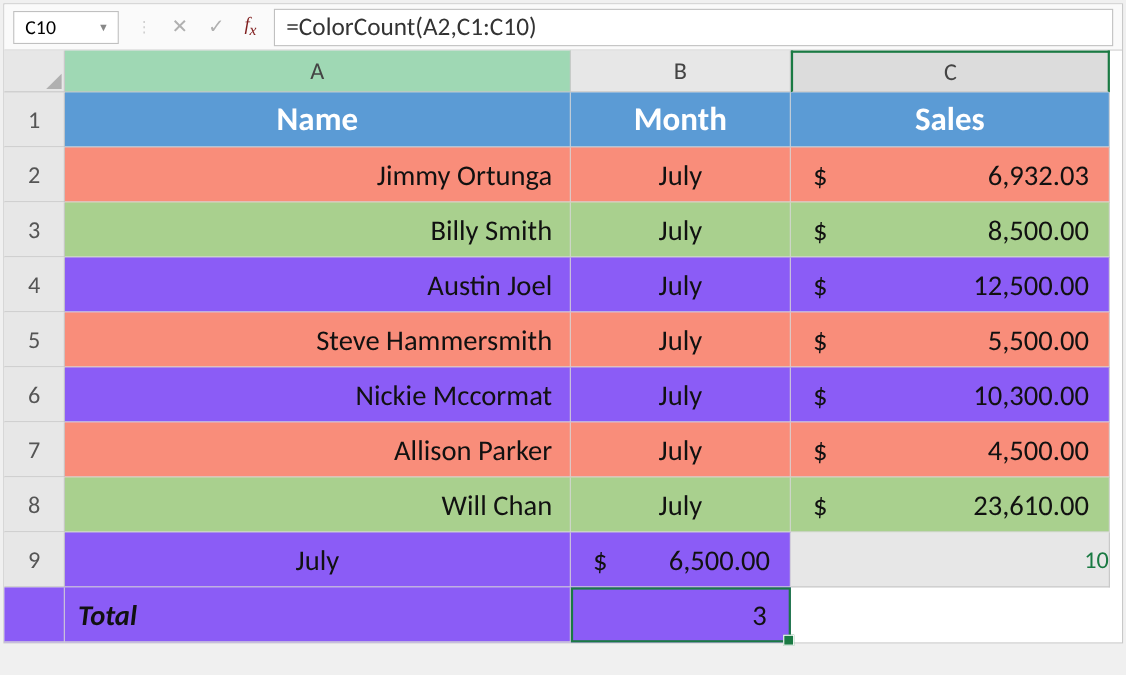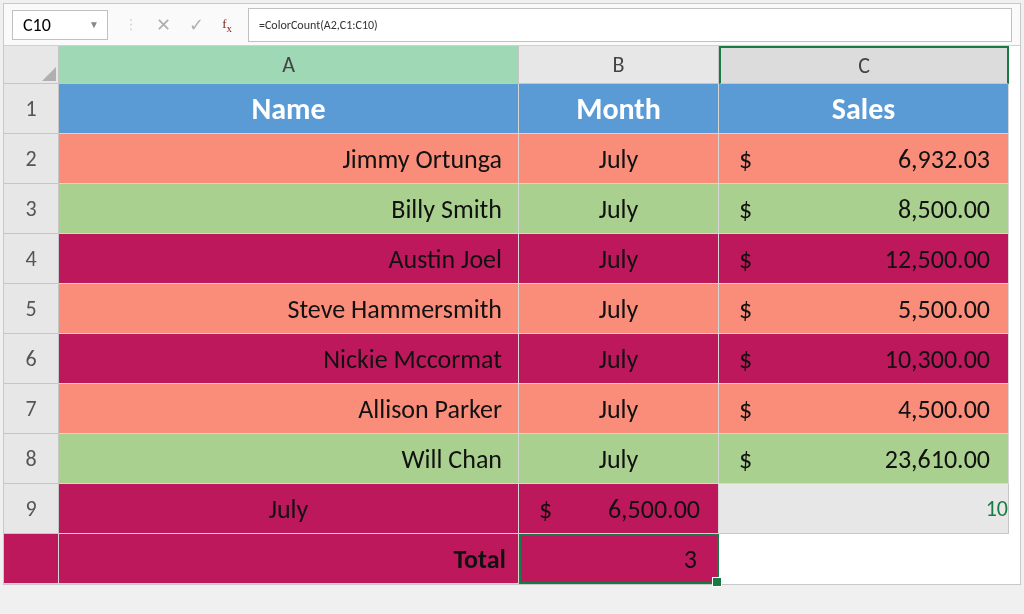--- a/index.html
+++ b/index.html
@@ -44,33 +44,34 @@
     gap: 18px;
     color: #b0b0b0;
     font-size: 18px;
     padding: 0 8px;
   }
   .fb-icons .sep {
     color: #d0d0d0;
     font-size: 14px;
   }
   .fx {
+    font-style: italic;
     color: #7f1d1d;
-    font-size: 13px;
+    font-size: 17px;
     font-family: 'Times New Roman', serif;
   }
   .formula-input {
     flex: 1;
     height: 30px;
     border: 1px solid #c0c0c0;
     background: #fff;
     display: flex;
     align-items: center;
     padding: 16px 10px;
-    font-size: 12px;
+    font-size: 23px;
     color: #333;
   }
   
   .grid {
     display: grid;
     grid-template-columns: 55px 460px 200px 290px;
   }
   .col-head, .row-head, .corner {
     background: #e7e7e7;
     border-right: 1px solid #c6c6c6;
@@ -107,37 +108,37 @@
   .row-head.r10 { color: #1a7a43; justify-content: flex-end; }
   .cell {
     border-right: 1px solid #d6d6d6;
     border-bottom: 1px solid #d6d6d6;
     height: 50px;
     display: flex;
     align-items: center;
     font-size: 26px;
     padding: 0 12px;
     color: #111;
-    background: #be185d;
+    background: #8b5cf6;
   }
   .cell.header {
     background: #5b9bd5;
     color: #fff;
     font-weight: bold;
     justify-content: center;
     font-size: 30px;
   }
   .cell.colA { justify-content: flex-end; padding-right: 16px; }
   .cell.colB { justify-content: center; }
   .cell.colC { justify-content: space-between; padding-left: 20px; padding-right: 18px;}
   .cell.colC .dollar { }
   .cell.colC .val { text-align: right; }
   .bg-red  { background: #f98d7a; }
   .bg-green{ background: #a9d08e; }
-  .cell.total-label { justify-content: flex-end; font-weight: bold; }
+  .cell.total-label { justify-content: flex-start; font-weight: bold; font-style: italic; }
   .cell.selected {
     border-left: 2px solid #1a7a43;
     border-right: 2px solid #1a7a43;
     border-top: 2px solid #1a7a43;
     border-bottom: 2px solid #1a7a43;
     position: relative;
     justify-content: flex-end;
     padding-right: 20px;
   }
   .cell.selected::after {

